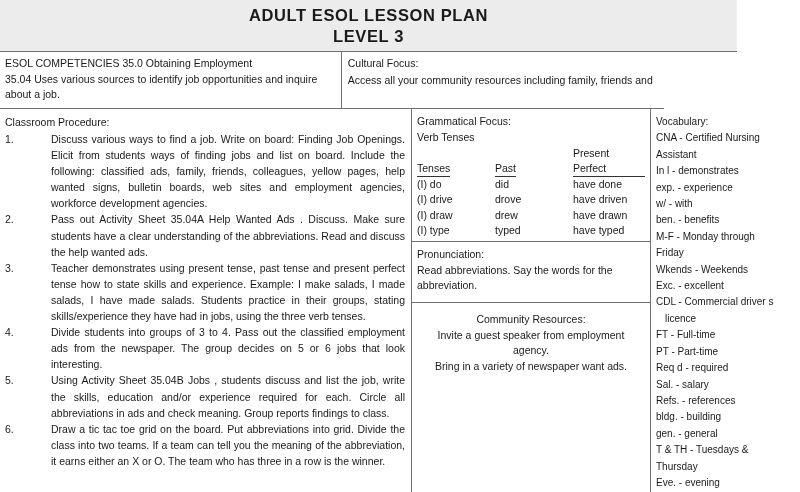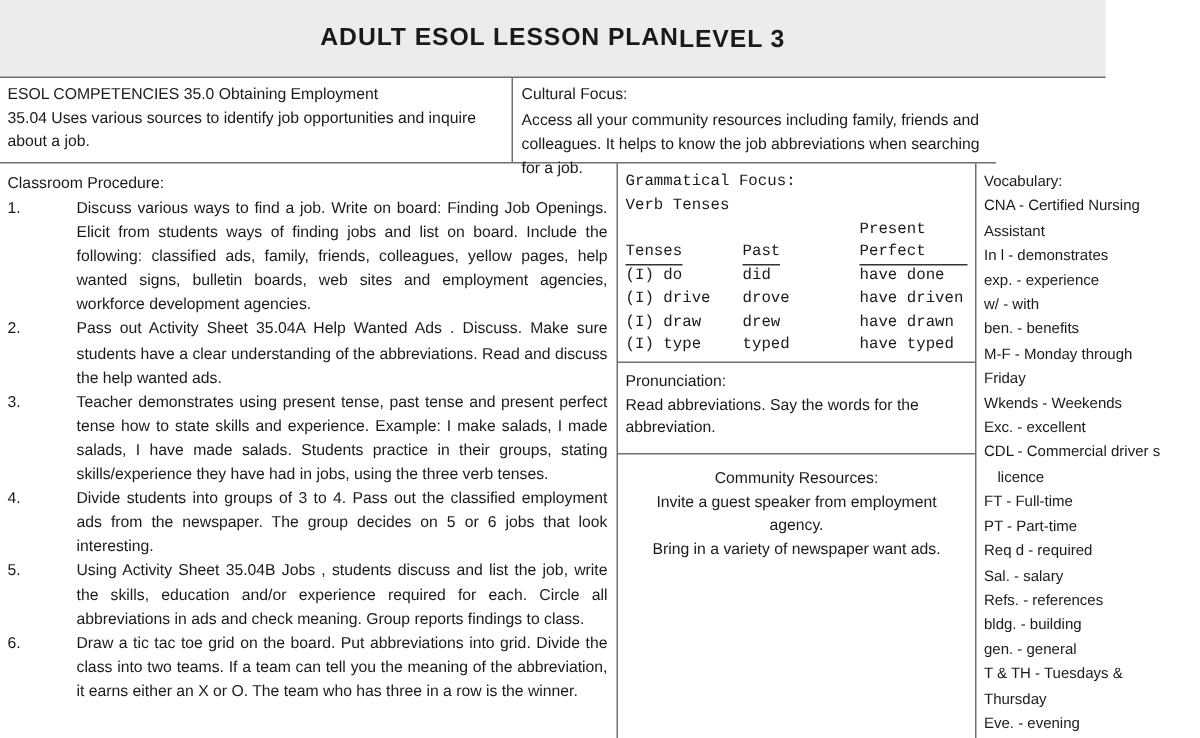--- a/index.html
+++ b/index.html
@@ -26,21 +26,21 @@
   .title-band {
     position: absolute;
     left: 0;
     top: 0;
     width: 737px;
     height: 52px;
     background: #ececec;
     border-bottom: 1.5px solid #6f6f6f;
     box-sizing: border-box;
     display: flex;
-    flex-direction: row;
+    flex-direction: column;
     align-items: center;
     justify-content: center;
   }
   .title-line1 {
     font-size: 16.5px;
     font-weight: bold;
     letter-spacing: 0.6px;
     line-height: 1.15;
   }
   .title-line2 {
@@ -101,21 +101,20 @@
     width: 149px;
     box-sizing: border-box;
     padding: 5px 4px 0 5px;
   }
 
   .mid-grammar {
     height: 133px;
     box-sizing: border-box;
     border-bottom: 1.5px solid #6f6f6f;
     padding: 5px 5px 16px 5px;
-    font-family: Liberation Mono, monospace;
   }
   .mid-pron {
     height: 61px;
     box-sizing: border-box;
     border-bottom: 1.5px solid #6f6f6f;
     padding: 5px 5px 0 5px;
   }
   .mid-community {
     flex: 1;
     box-sizing: border-box;
@@ -212,21 +211,20 @@
   </div>
 
   <div class="row-top">
     <div class="cell-competencies">
       <div class="sec-label">ESOL COMPETENCIES  35.0 Obtaining Employment</div>
       <div class="body-line">35.04 Uses various sources to identify job opportunities and inquire about a job.</div>
     </div>
     <div class="cell-cultural">
       <div class="sec-label">Cultural Focus:</div>
       <div class="cultural-text">Access all your community resources including family, friends and</div>
-      <div class="cultural-text">colleagues.  It helps to know the job abbreviations when searching for a job.</div>
     </div>
   </div>
 
   <div class="row-main">
 
     <div class="col-procedure">
       <div class="proc-head">Classroom  Procedure:</div>
       <div id="proc-list">
           <div class="proc-item">
             <div class="proc-num">1.</div>

